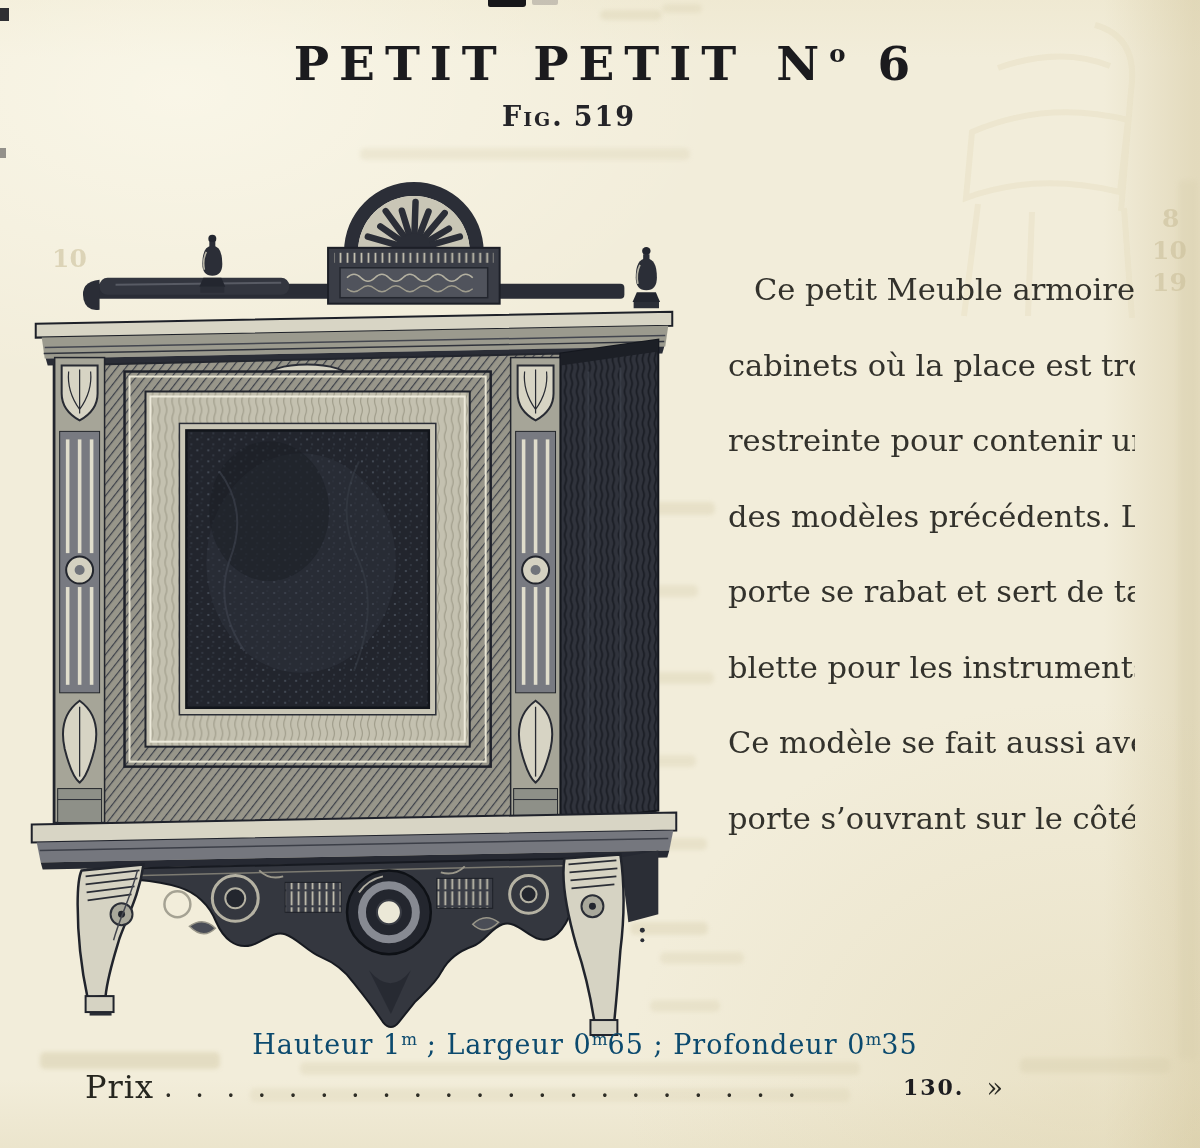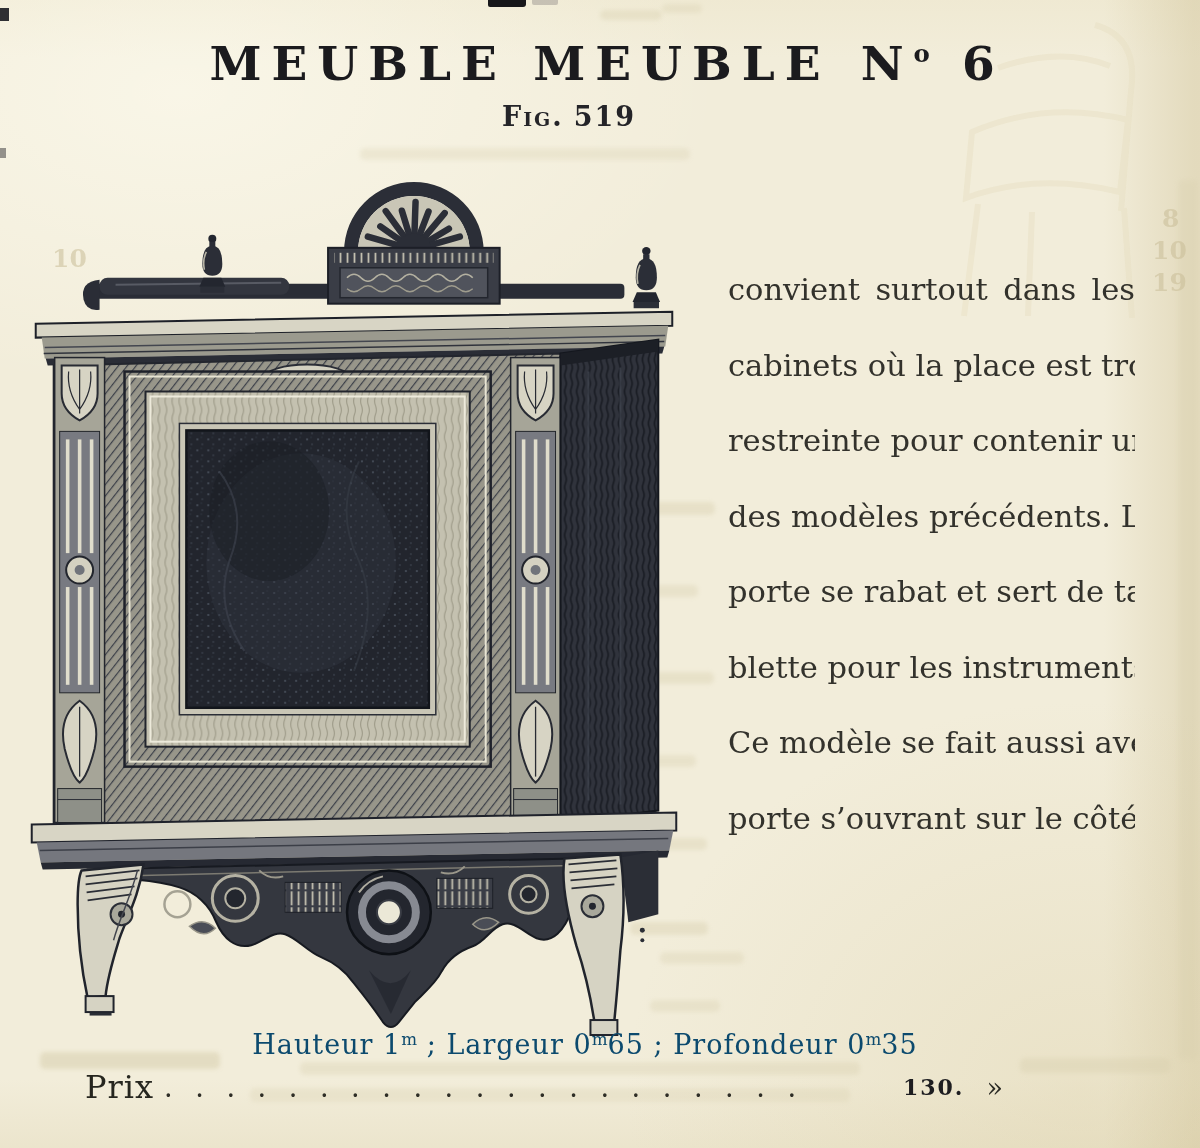--- a/index.html
+++ b/index.html
@@ -106,21 +106,21 @@
 <div class="smudge" style="left:1020px;top:1058px;width:150px;height:15px;opacity:.35;"></div>
 <div class="smudge" style="left:250px;top:1088px;width:600px;height:14px;opacity:.26;"></div>
 <div class="smudge" style="left:1178px;top:180px;width:20px;height:880px;opacity:.25;"></div>
 
 <div class="ghost-num" style="left:52px;top:244px;">10</div>
 <div class="ghost-num" style="left:52px;top:320px;">19</div>
 <div class="ghost-num" style="left:1162px;top:204px;">8</div>
 <div class="ghost-num" style="left:1152px;top:236px;">10</div>
 <div class="ghost-num" style="left:1152px;top:268px;">19</div>
 
-<div class="title"><span>MEUBLE MEUBLE</span><span class="tgap"></span><span>N</span><span class="no-sup">o</span><span class="tgap"></span><span>6</span></div>
+<div class="title"><span>PETIT PETIT</span><span class="tgap"></span><span>N</span><span class="no-sup">o</span><span class="tgap"></span><span>6</span></div>
 
 <div class="fig-label"><span class="sc">Fig.</span><span class="num">519</span></div>
 
 <svg class="engraving" viewBox="0 0 650 870">
   <defs>
     <pattern id="hatch" patternUnits="userSpaceOnUse" width="7" height="7" patternTransform="rotate(38)">
       <rect width="7" height="7" fill="#98968a"></rect>
       <line x1="0" y1="0" x2="0" y2="7" stroke="#3c4049" stroke-width="2.4"></line>
     </pattern>
     <pattern id="vgrain" patternUnits="userSpaceOnUse" width="6" height="16">
@@ -324,21 +324,21 @@
   <g>
     <path d="M536,688 L592,684 C596,712 596,748 592,780 C590,806 588,830 586,850 L566,852 C562,826 556,800 548,776 C540,748 532,712 536,688 Z" fill="#d6d3c3" stroke="#21242c" stroke-width="2.5"></path>
     <path d="M540,694 L588,690 M541,702 L589,698 M542,710 L588,706 M543,718 L586,714" stroke="#2b2e36" stroke-width="1.8"></path>
     <circle cx="564" cy="736" r="11" fill="#a9a89b" stroke="#2b2e36" stroke-width="2"></circle>
     <circle cx="564" cy="736" r="3.5" fill="#23262e"></circle>
     <rect x="562" y="850" width="27" height="15" fill="#d6d3c3" stroke="#21242c" stroke-width="2"></rect>
   </g>
 </svg>
 
 <div class="desc">
-  <div class="line">convient surtout dans les</div>
+  <div class="line indent">Ce petit Meuble armoire</div>
   <div class="line">cabinets où la place est trop</div>
   <div class="line">restreinte pour contenir un</div>
   <div class="line">des modèles précédents. La</div>
   <div class="line">porte se rabat et sert de ta-</div>
   <div class="line">blette pour les instruments.</div>
   <div class="line">Ce modèle se fait aussi avec</div>
   <div class="line">porte s’ouvrant sur le côté.</div>
 </div>
 
 <div class="specs"><span>Hauteur 1</span><sup>m</sup><span> ; Largeur 0</span><sup>m</sup><span>65 ; Profondeur 0</span><sup>m</sup><span>35</span></div>

